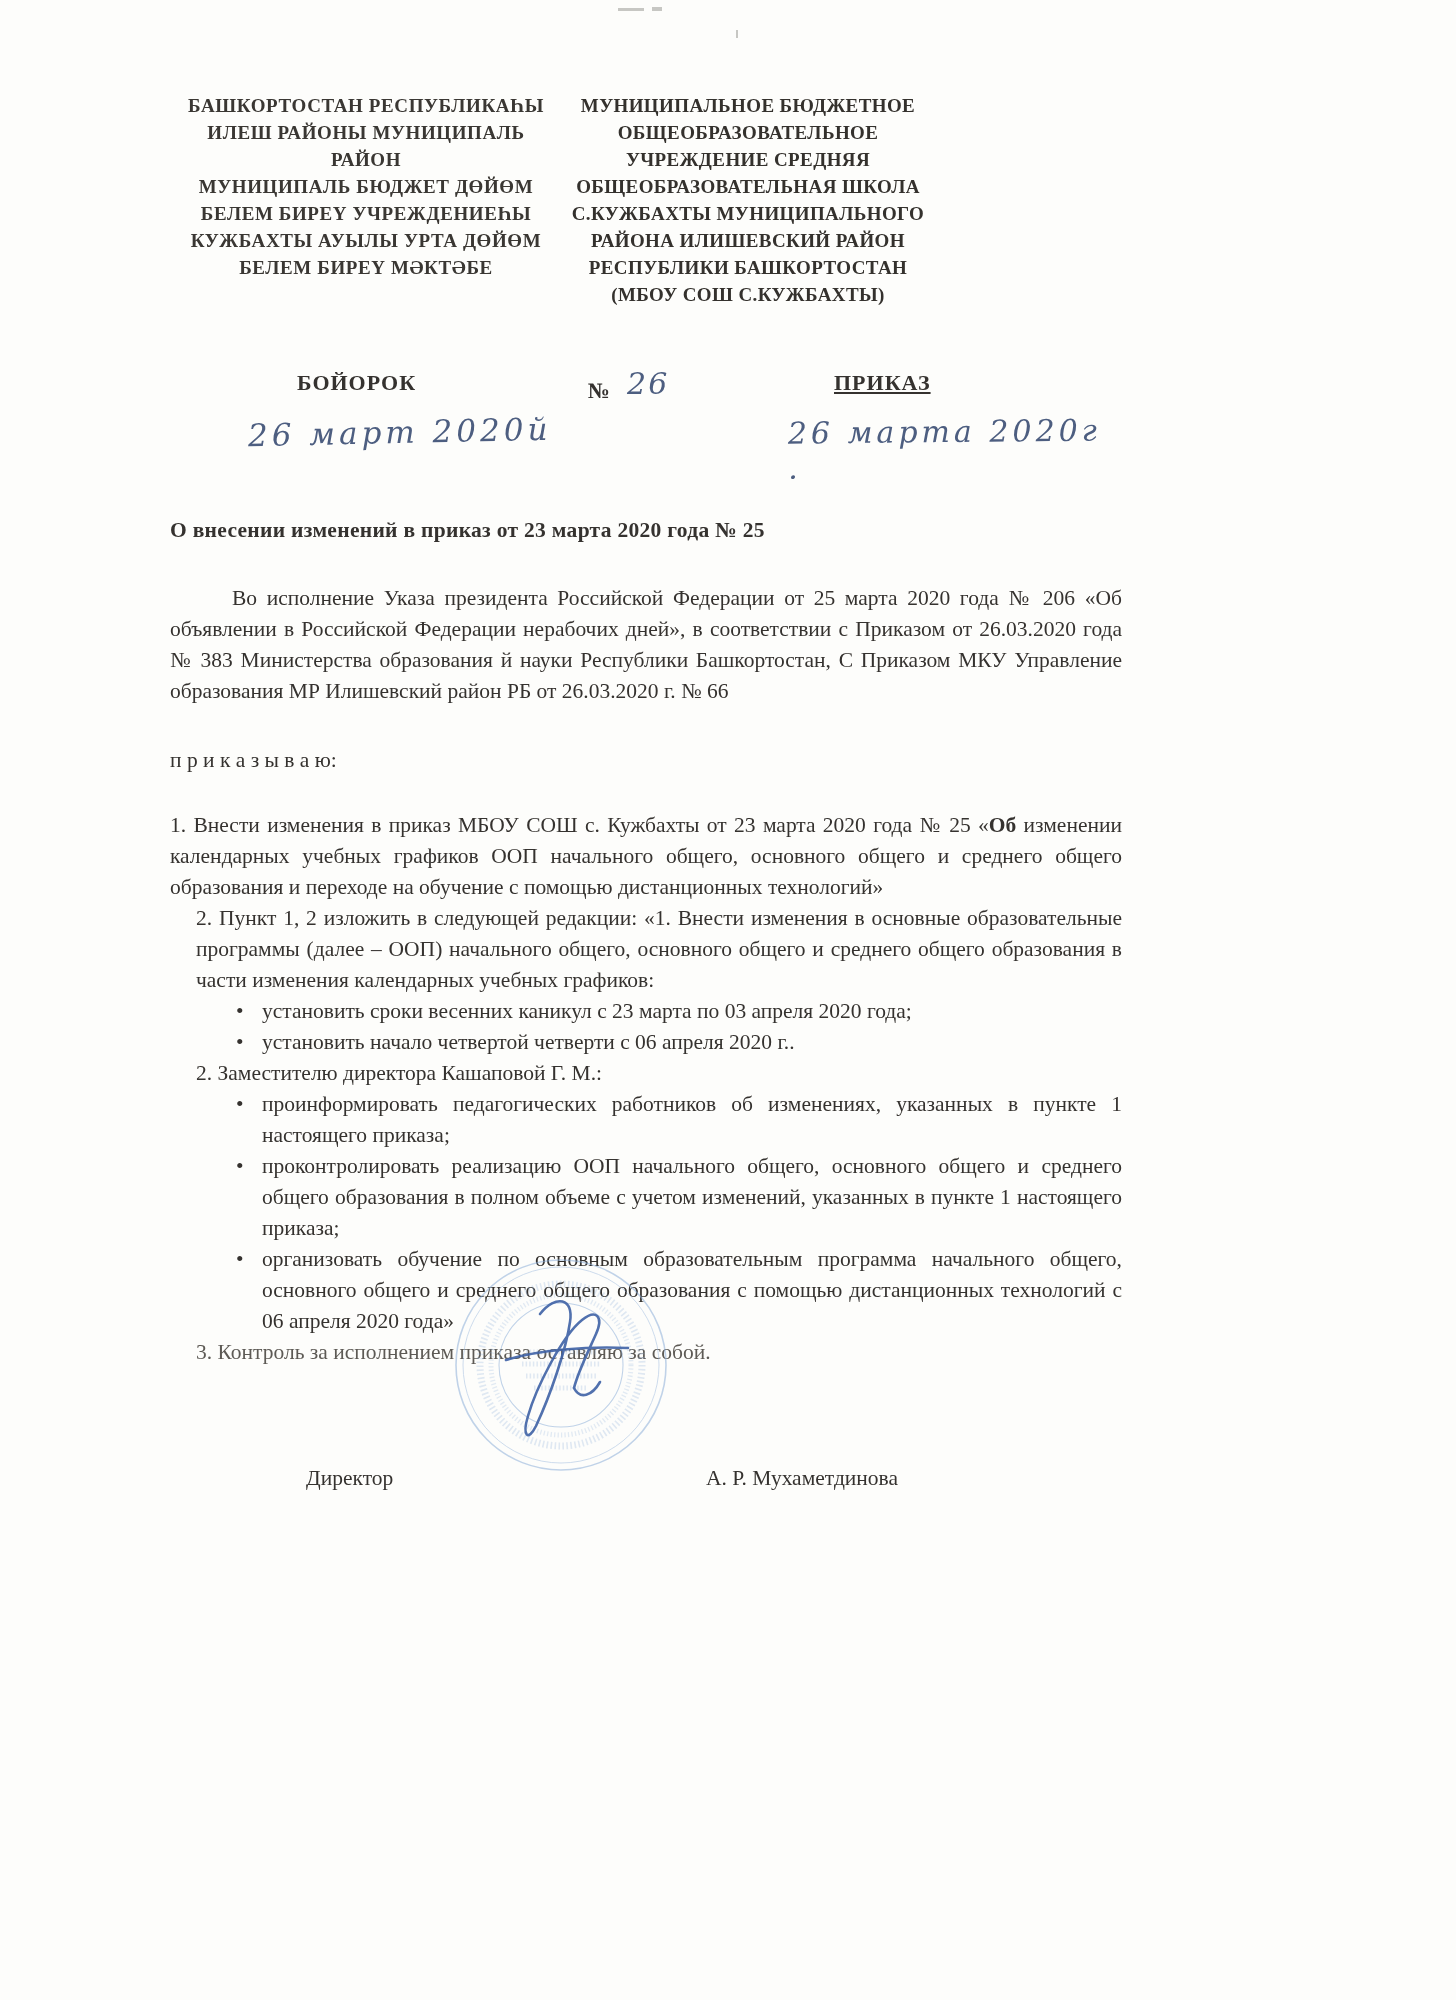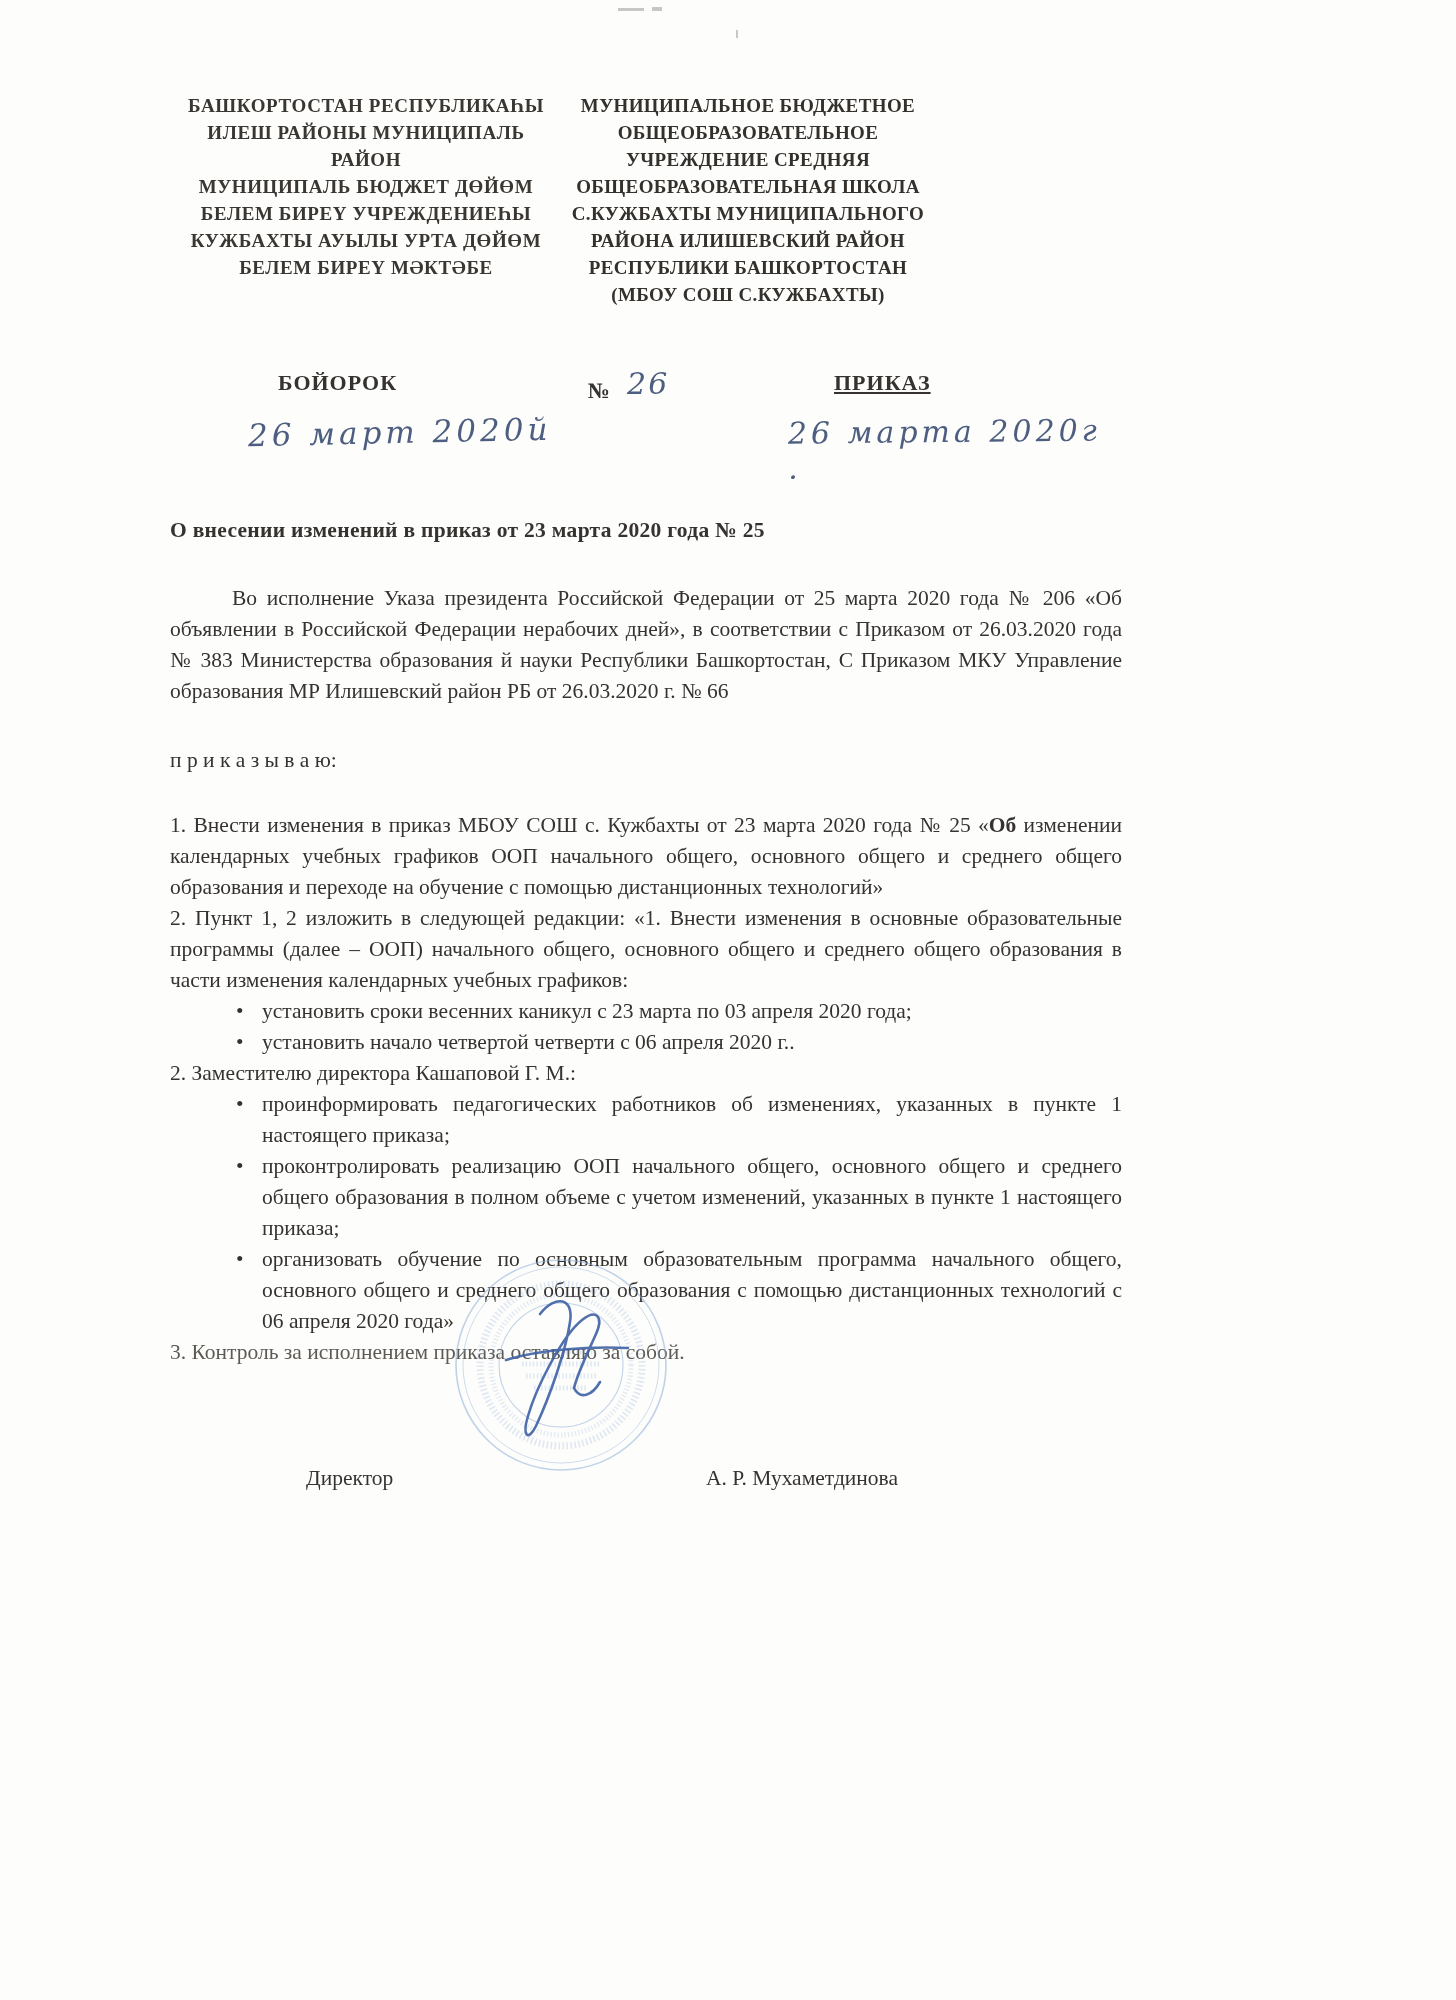--- a/index.html
+++ b/index.html
@@ -43,21 +43,21 @@
   }
   
   .order-row {
     position: relative;
     margin-top: 62px;
     height: 34px;
     font-weight: bold;
     font-size: 22px;
     letter-spacing: 1px;
   }
-  .order-left   { position: absolute; left: 108px; top: 0; text-align: center; }
+  .order-left   { position: absolute; left: 127px; top: 0; text-align: center; }
   .order-num    { position: absolute; left: 418px; top: 0; }
   .order-right  { position: absolute; left: 664px; top: 0; text-decoration: underline; }
   .handwritten {
     font-family: "DejaVu Serif", serif;
     font-style: italic;
     font-weight: normal;
     color: #4d5e80;
   }
   .order-num .handwritten { font-size: 30px; letter-spacing: 2px; position: relative; top: -4px; margin-left: 16px; }
   .dates-row { position: relative; margin-top: 10px; height: 46px; }
@@ -73,21 +73,21 @@
   }
   .para {
     margin-top: 0;
     font-size: 21.5px;
     line-height: 31px;
     text-align: justify;
   }
   .para.first { margin-top: 40px; text-indent: 62px; }
   .prikaz-word { margin-top: 38px; font-size: 21.5px; }
   .item { margin-top: 34px; }
-  .tight { margin-top: 0; }
+  .tight { margin-top: 0; margin-left: 26px; }
   .bold-inline { font-weight: bold; }
   ul.doc-list { list-style: none; margin: 0; }
   ul.doc-list li {
     position: relative;
     padding-left: 92px;
     font-size: 21.5px;
     line-height: 31px;
     text-align: justify;
   }
   ul.doc-list li::before {

